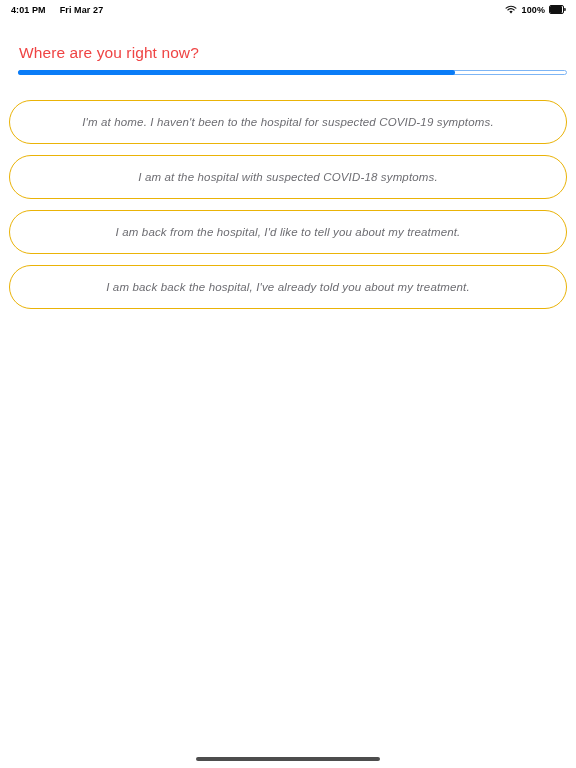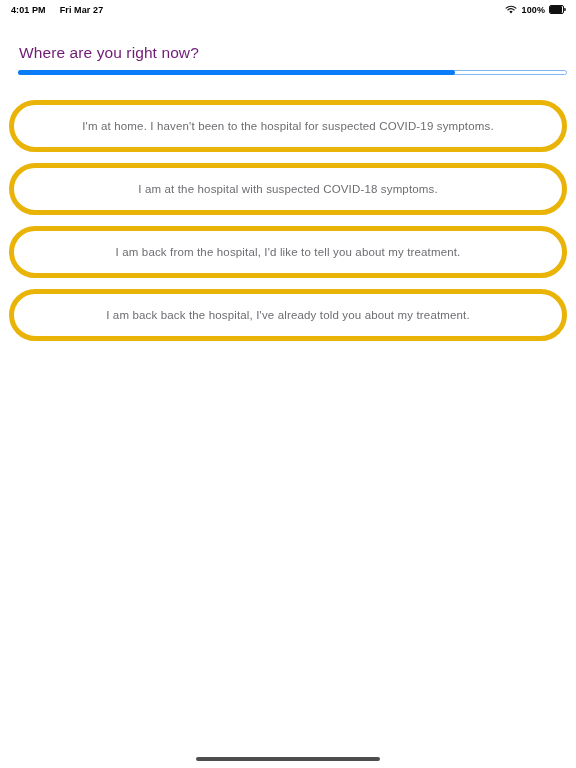--- a/index.html
+++ b/index.html
@@ -90,21 +90,21 @@
     background: #4a4a4a;
     border-radius: 0 1px 1px 0;
   }
 
   
   .question-title {
     position: absolute;
     left: 19px;
     top: 44px;
     font-size: 15.5px;
-    color: #701a75;
+    color: #ef4444;
     letter-spacing: 0.1px;
     font-weight: 400;
   }
 
   
   .progress-wrap {
     position: absolute;
     left: 18px;
     top: 70px;
     width: 549px;
@@ -130,30 +130,31 @@
 
   
   .options {
     position: absolute;
     left: 9px;
     top: 100px;
     width: 558px;
   }
   .option-card {
     width: 558px;
-    height: 52px;
-    box-sizing: border-box;
-    border: 5px solid #eab308;
+    height: 44px;
+    box-sizing: border-box;
+    border: 1px solid #eab308;
     border-radius: 26px;
     background: #ffffff;
     display: flex;
     align-items: center;
     justify-content: center;
     margin-bottom: 11px;
     cursor: pointer;
+    font-style: italic;
   }
   .option-label {
     font-size: 11.5px;
     color: #6d6d72;
     letter-spacing: 0.15px;
     text-align: center;
     padding: 0 18px;
   }
 
   

